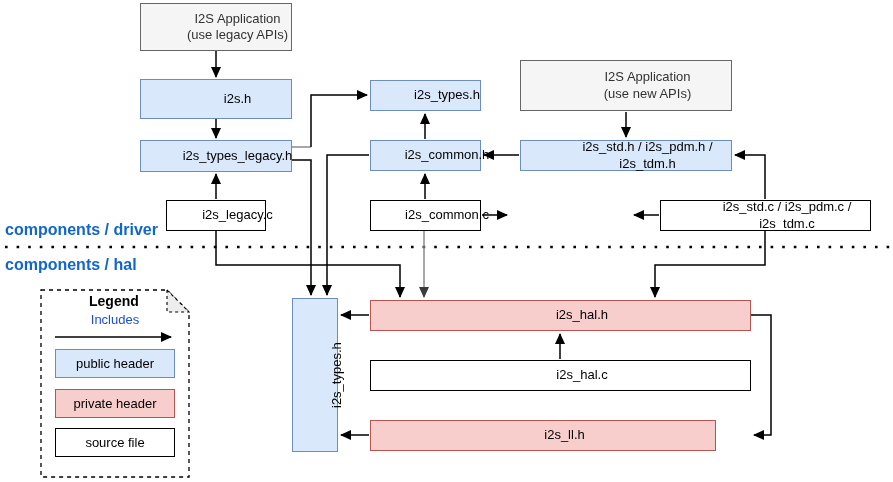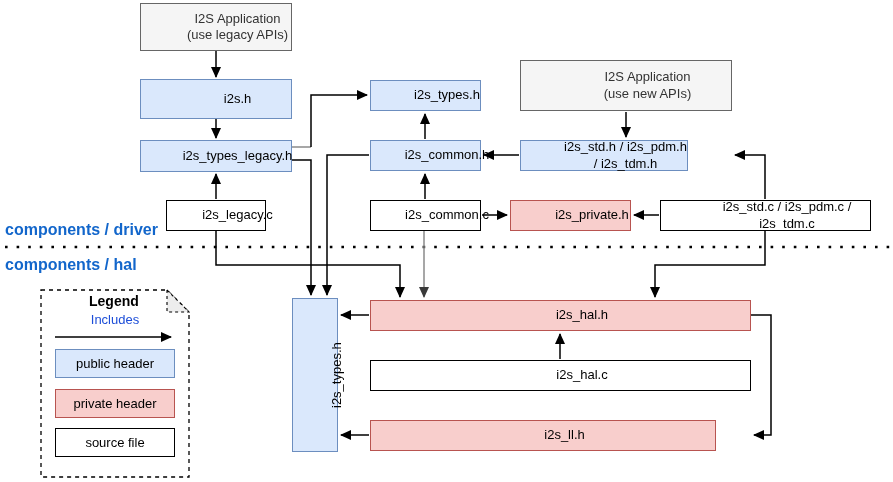--- a/index.html
+++ b/index.html
@@ -93,22 +93,21 @@
   <div class="node blue" style="left:140px;top:79px;width:152px;height:40px;">i2s.h</div>
   <div class="node blue" style="left:140px;top:140px;width:152px;height:32px;">i2s_types_legacy.h</div>
   <div class="node white" style="left:166px;top:200px;width:100px;height:31px;">i2s_legacy.c</div>
 
   <div class="node blue" style="left:370px;top:80px;width:111px;height:31px;">i2s_types.h</div>
   <div class="node blue" style="left:370px;top:140px;width:111px;height:31px;">i2s_common.h</div>
   <div class="node white" style="left:370px;top:200px;width:111px;height:31px;">i2s_common.c</div>
 
   <div class="node gray" style="left:520px;top:60px;width:212px;height:51px;">I2S Application
 (use new APIs)</div>
-  <div class="node blue" style="left:520px;top:140px;width:168px;height:31px;">i2s_std.h / i2s_pdm.h / i2s_tdm.h</div>
-  <div class="node pink" style="left:510px;top:200px;width:121px;height:31px;">i2s_private.h</div>
+  <div class="node blue" style="left:520px;top:140px;width:212px;height:31px;">i2s_std.h / i2s_pdm.h / i2s_tdm.h</div>
   <div class="node white" style="left:660px;top:200px;width:211px;height:31px;">i2s_std.c / i2s_pdm.c / i2s_tdm.c</div>
 
   <div class="section-label" style="top:221px;">components / driver</div>
   <div class="section-label" style="top:256px;">components / hal</div>
 
   <div class="node blue vertical" style="left:292px;top:298px;width:46px;height:154px;">
     <span>i2s_types.h</span>
   </div>
   <div class="node pink" style="left:370px;top:300px;width:381px;height:31px;text-align:center;">i2s_hal.h</div>
   <div class="node white" style="left:370px;top:360px;width:381px;height:31px;">i2s_hal.c</div>

